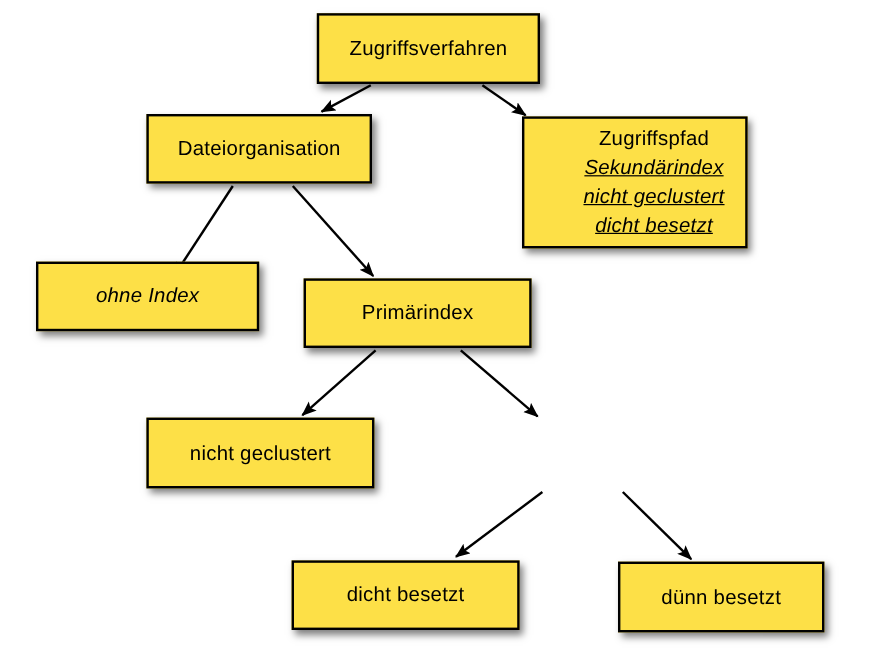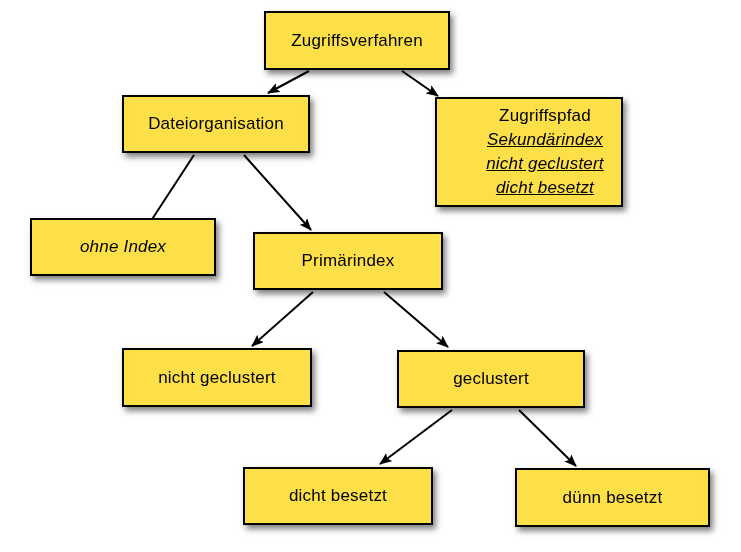--- a/index.html
+++ b/index.html
@@ -44,21 +44,21 @@
   }
   
   #n-zugriffsverfahren { left: 264px; top: 11px;  width: 186px; height: 59px; }
   #n-dateiorganisation { left: 122px; top: 95px;  width: 188px; height: 58px; }
   #n-zugriffspfad      { left: 435px; top: 97px;  width: 188px; height: 110px; padding-left: 32px; }
   #n-ohne-index        { left: 30px;  top: 218px; width: 186px; height: 58px; font-style: italic; }
   #n-primaerindex      { left: 253px; top: 232px; width: 190px; height: 58px; }
   #n-nicht-geclustert  { left: 122px; top: 348px; width: 190px; height: 59px; }
   #n-geclustert        { left: 397px; top: 350px; width: 188px; height: 58px; }
   #n-dicht-besetzt     { left: 243px; top: 467px; width: 190px; height: 58px; }
-  #n-duenn-besetzt     { left: 515px; top: 468px; width: 195px; height: 59px; align-items: center; }
+  #n-duenn-besetzt     { left: 515px; top: 468px; width: 172px; height: 59px; align-items: center; }
   .edge-line {
     stroke: #000000;
     stroke-width: 2;
     fill: none;
   }
 </style>
 </head>
 <body>
 
 <div class="canvas">
@@ -99,23 +99,20 @@
   </div>
 
   <div class="node" id="n-primaerindex">
     <span>Primärindex</span>
   </div>
 
   <div class="node" id="n-nicht-geclustert">
     <span>nicht geclustert</span>
   </div>
 
-  <div class="node" id="n-geclustert">
-    <span>geclustert</span>
-  </div>
 
   <div class="node" id="n-dicht-besetzt">
     <span>dicht besetzt</span>
   </div>
 
   <div class="node" id="n-duenn-besetzt">
     <span>dünn besetzt</span>
   </div>
 
 </div>

